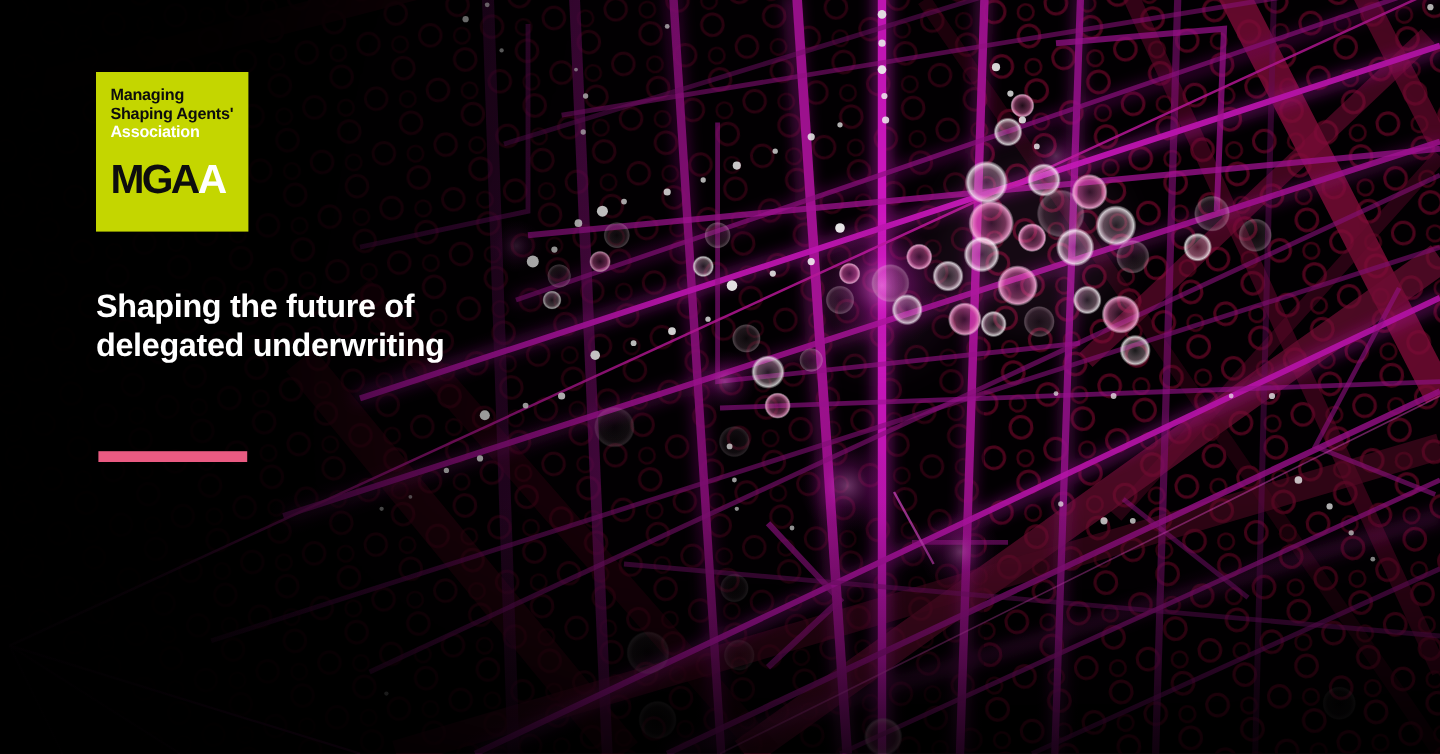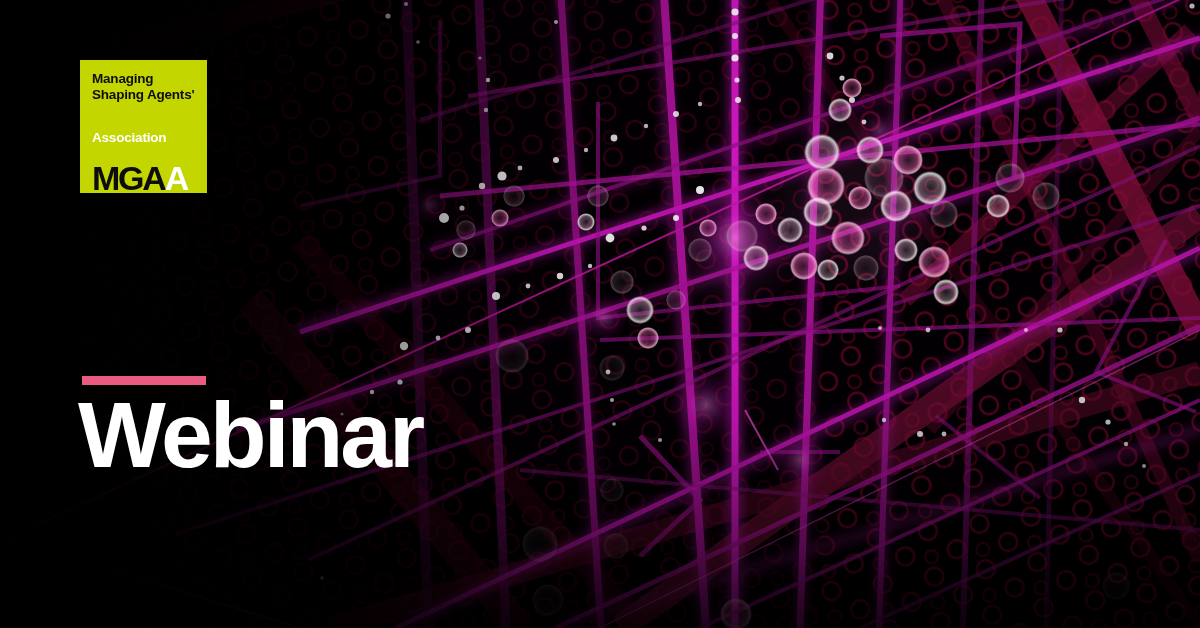--- a/index.html
+++ b/index.html
@@ -381,24 +381,27 @@
 
   <div id="vignette"></div>
   <div id="bottom-fade"></div>
 
   <div id="content">
 
     <div id="logo">
       <div id="logo-wordmark">
         <div id="logo-wordmark-line" class="logo-wordmark-line">Managing</div>
         <div id="logo-wordmark-line2" class="logo-wordmark-line" style="color:#0d0d0d;font-size:13.5px;font-weight:bold;line-height:15.5px;letter-spacing:-0.2px;white-space:nowrap;">Shaping Agents'</div>
-        <div class="logo-wordmark-line white" style="color:#ffffff;font-size:13.5px;font-weight:bold;line-height:15.5px;letter-spacing:-0.2px;white-space:nowrap;margin-top:28px;">Association</div>
+        <div class="logo-wordmark-line white" style="color:#ffffff;font-size:13.5px;font-weight:bold;line-height:15.5px;letter-spacing:-0.2px;white-space:nowrap;">Association</div>
       </div>
       <div id="logo-acronym"><span>MGA</span><span class="accent">A</span></div>
     </div>
 
+    <div id="tagline">
+      <div>Shaping the future of</div>
+      <div>delegated underwriting</div>
+    </div>
 
     <div id="rule"></div>
 
-    <div id="headline">Webinar</div>
 
   </div>
 </div>
 
 </body></html>

